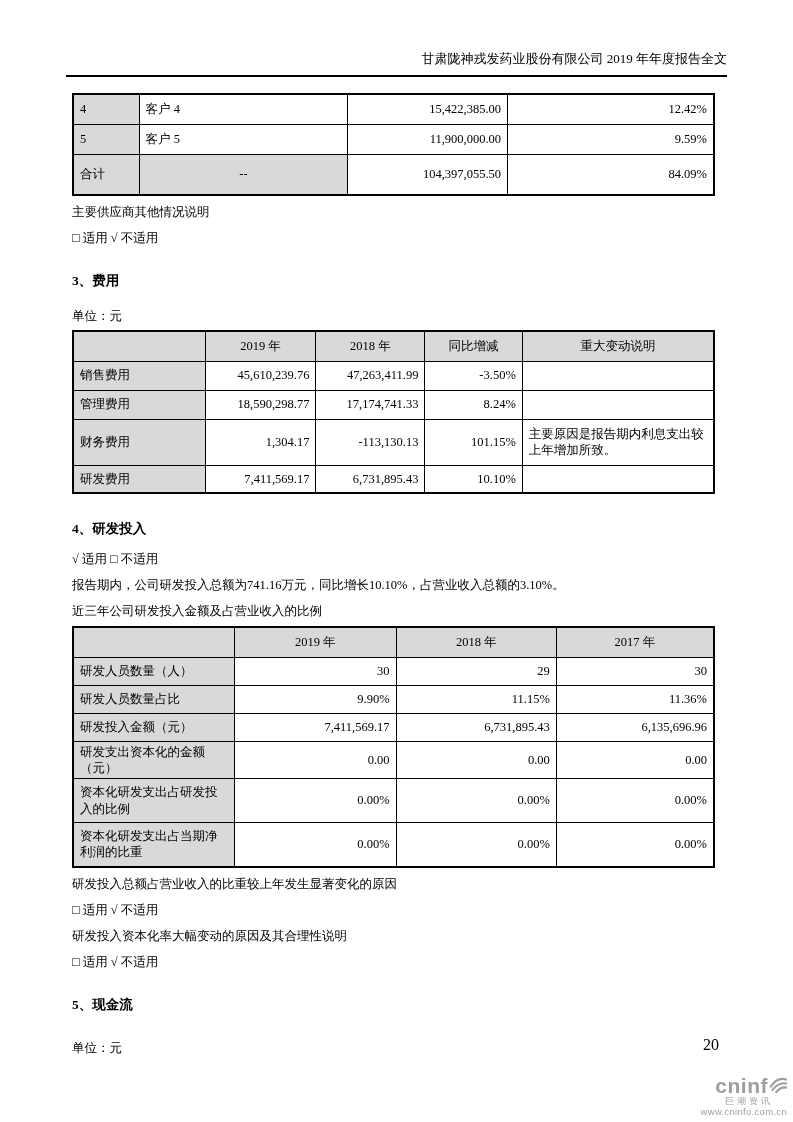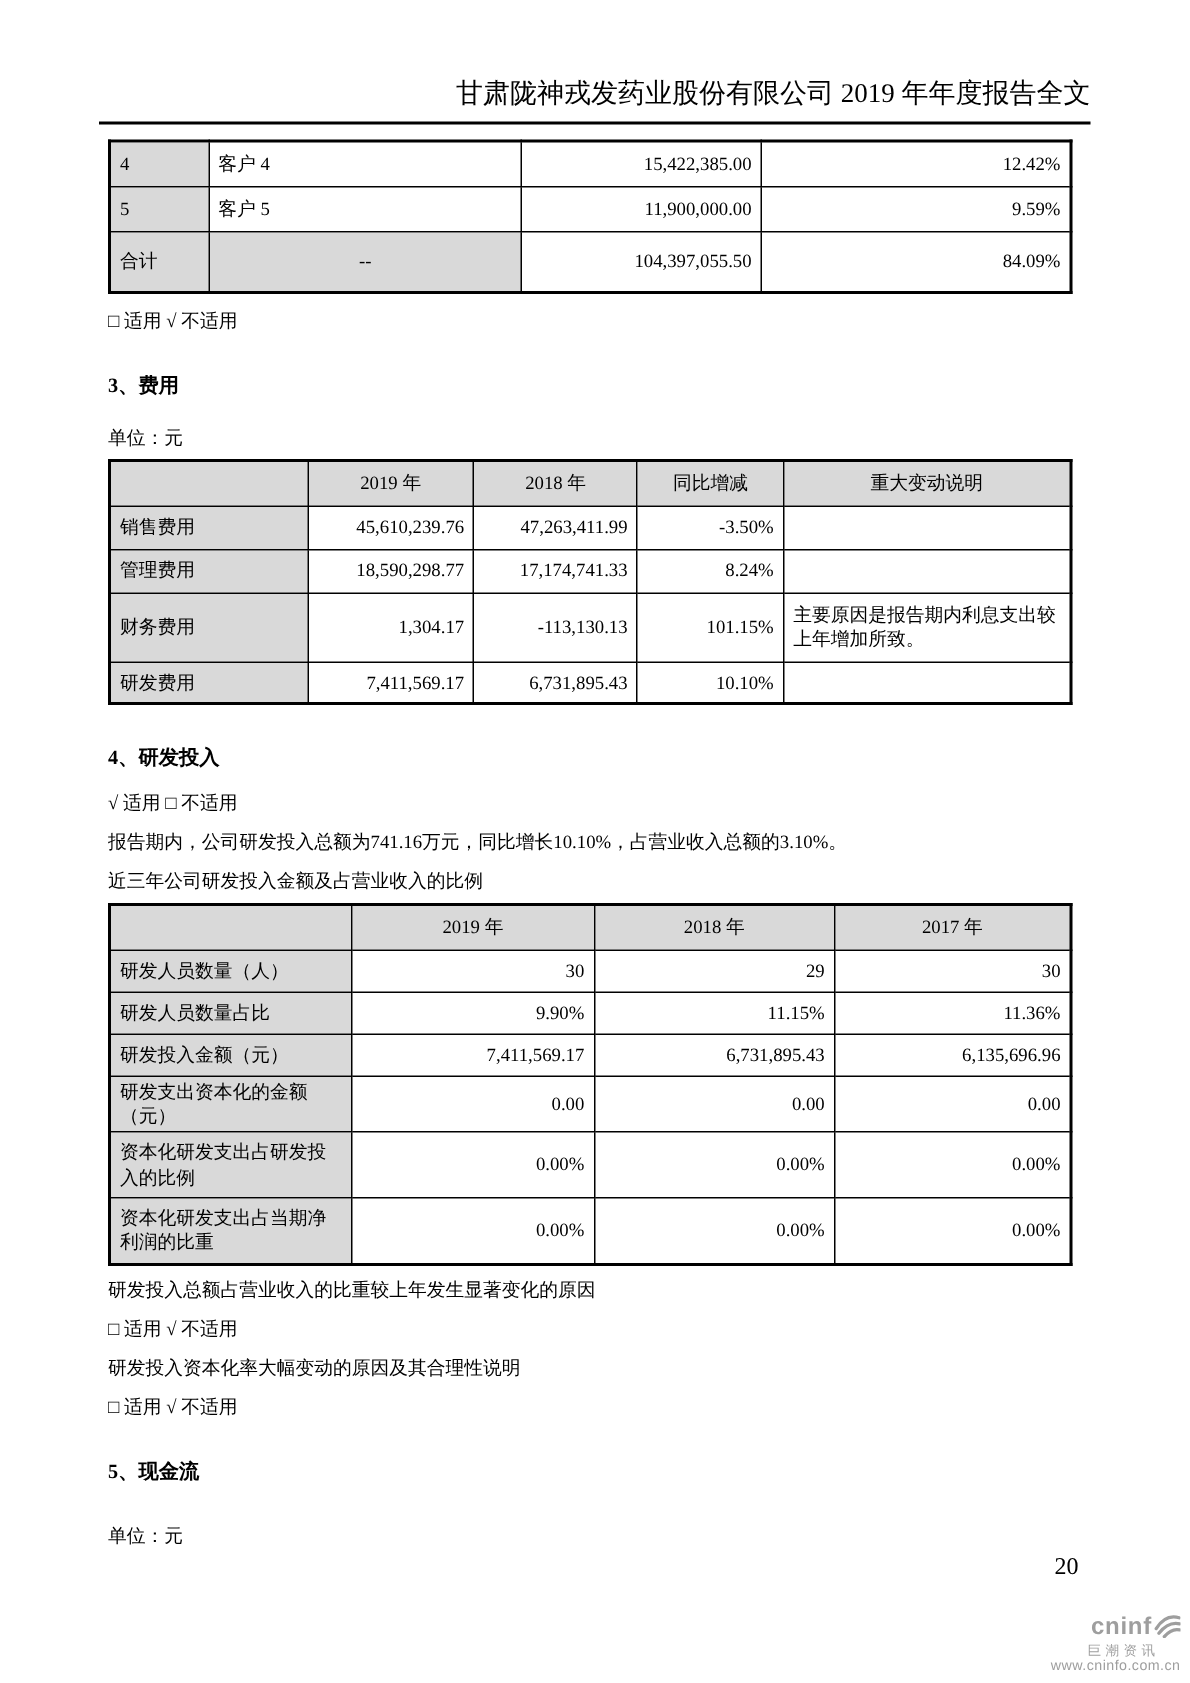--- a/index.html
+++ b/index.html
@@ -10,21 +10,21 @@
     font-family: "Liberation Serif", "DejaVu Serif", serif;
     color: #000;
     font-size: 12.5px;
     position: relative;
     overflow: hidden;
   }
   .doc-header {
     position: absolute;
     left: 66px; right: 66px; top: 50px;
     text-align: right;
-    font-size: 18px;
+    font-size: 13px;
     padding-bottom: 7px;
     border-bottom: 2px solid #000;
   }
   .content {
     position: absolute;
     left: 72px; top: 93px;
     width: 643px;
   }
   table {
     border-collapse: collapse;
@@ -64,21 +64,21 @@
   .cninfo {
     position: absolute;
     right: 6px; top: 1074px;
     text-align: right;
     color: #9e9e9e;
     line-height: 1.1;
   }
   .cninfo .brand {
     font-family: "Liberation Sans", "DejaVu Sans", sans-serif;
     font-weight: bold;
-    font-size: 16px;
+    font-size: 21px;
     letter-spacing: 0.5px;
     display: inline-block;
     vertical-align: middle;
   }
   .cninfo .swirl { display: inline-block; vertical-align: middle; margin-left: 1px; }
   .cninfo .cn {
     font-size: 9px;
     letter-spacing: 3px;
     margin-right: 14px;
   }
@@ -122,20 +122,21 @@
     </tr>
     <tr class="h33">
       <td class="gray">合计</td>
       <td class="gray ctr">--</td>
       <td class="num">104,397,055.50</td>
       <td class="num">84.09%</td>
     </tr>
   </tbody>
     </table>
 
+  <p class="note">主要供应商其他情况说明</p>
   <p class="chk">□ 适用 √ 不适用</p>
 
   <h3 class="sec-heading">3、费用</h3>
   <p class="unit-line">单位：元</p>
 
   <table>
     <colgroup>
         <col style="width:20.6%">
         <col style="width:17.3%">
         <col style="width:17.0%">

